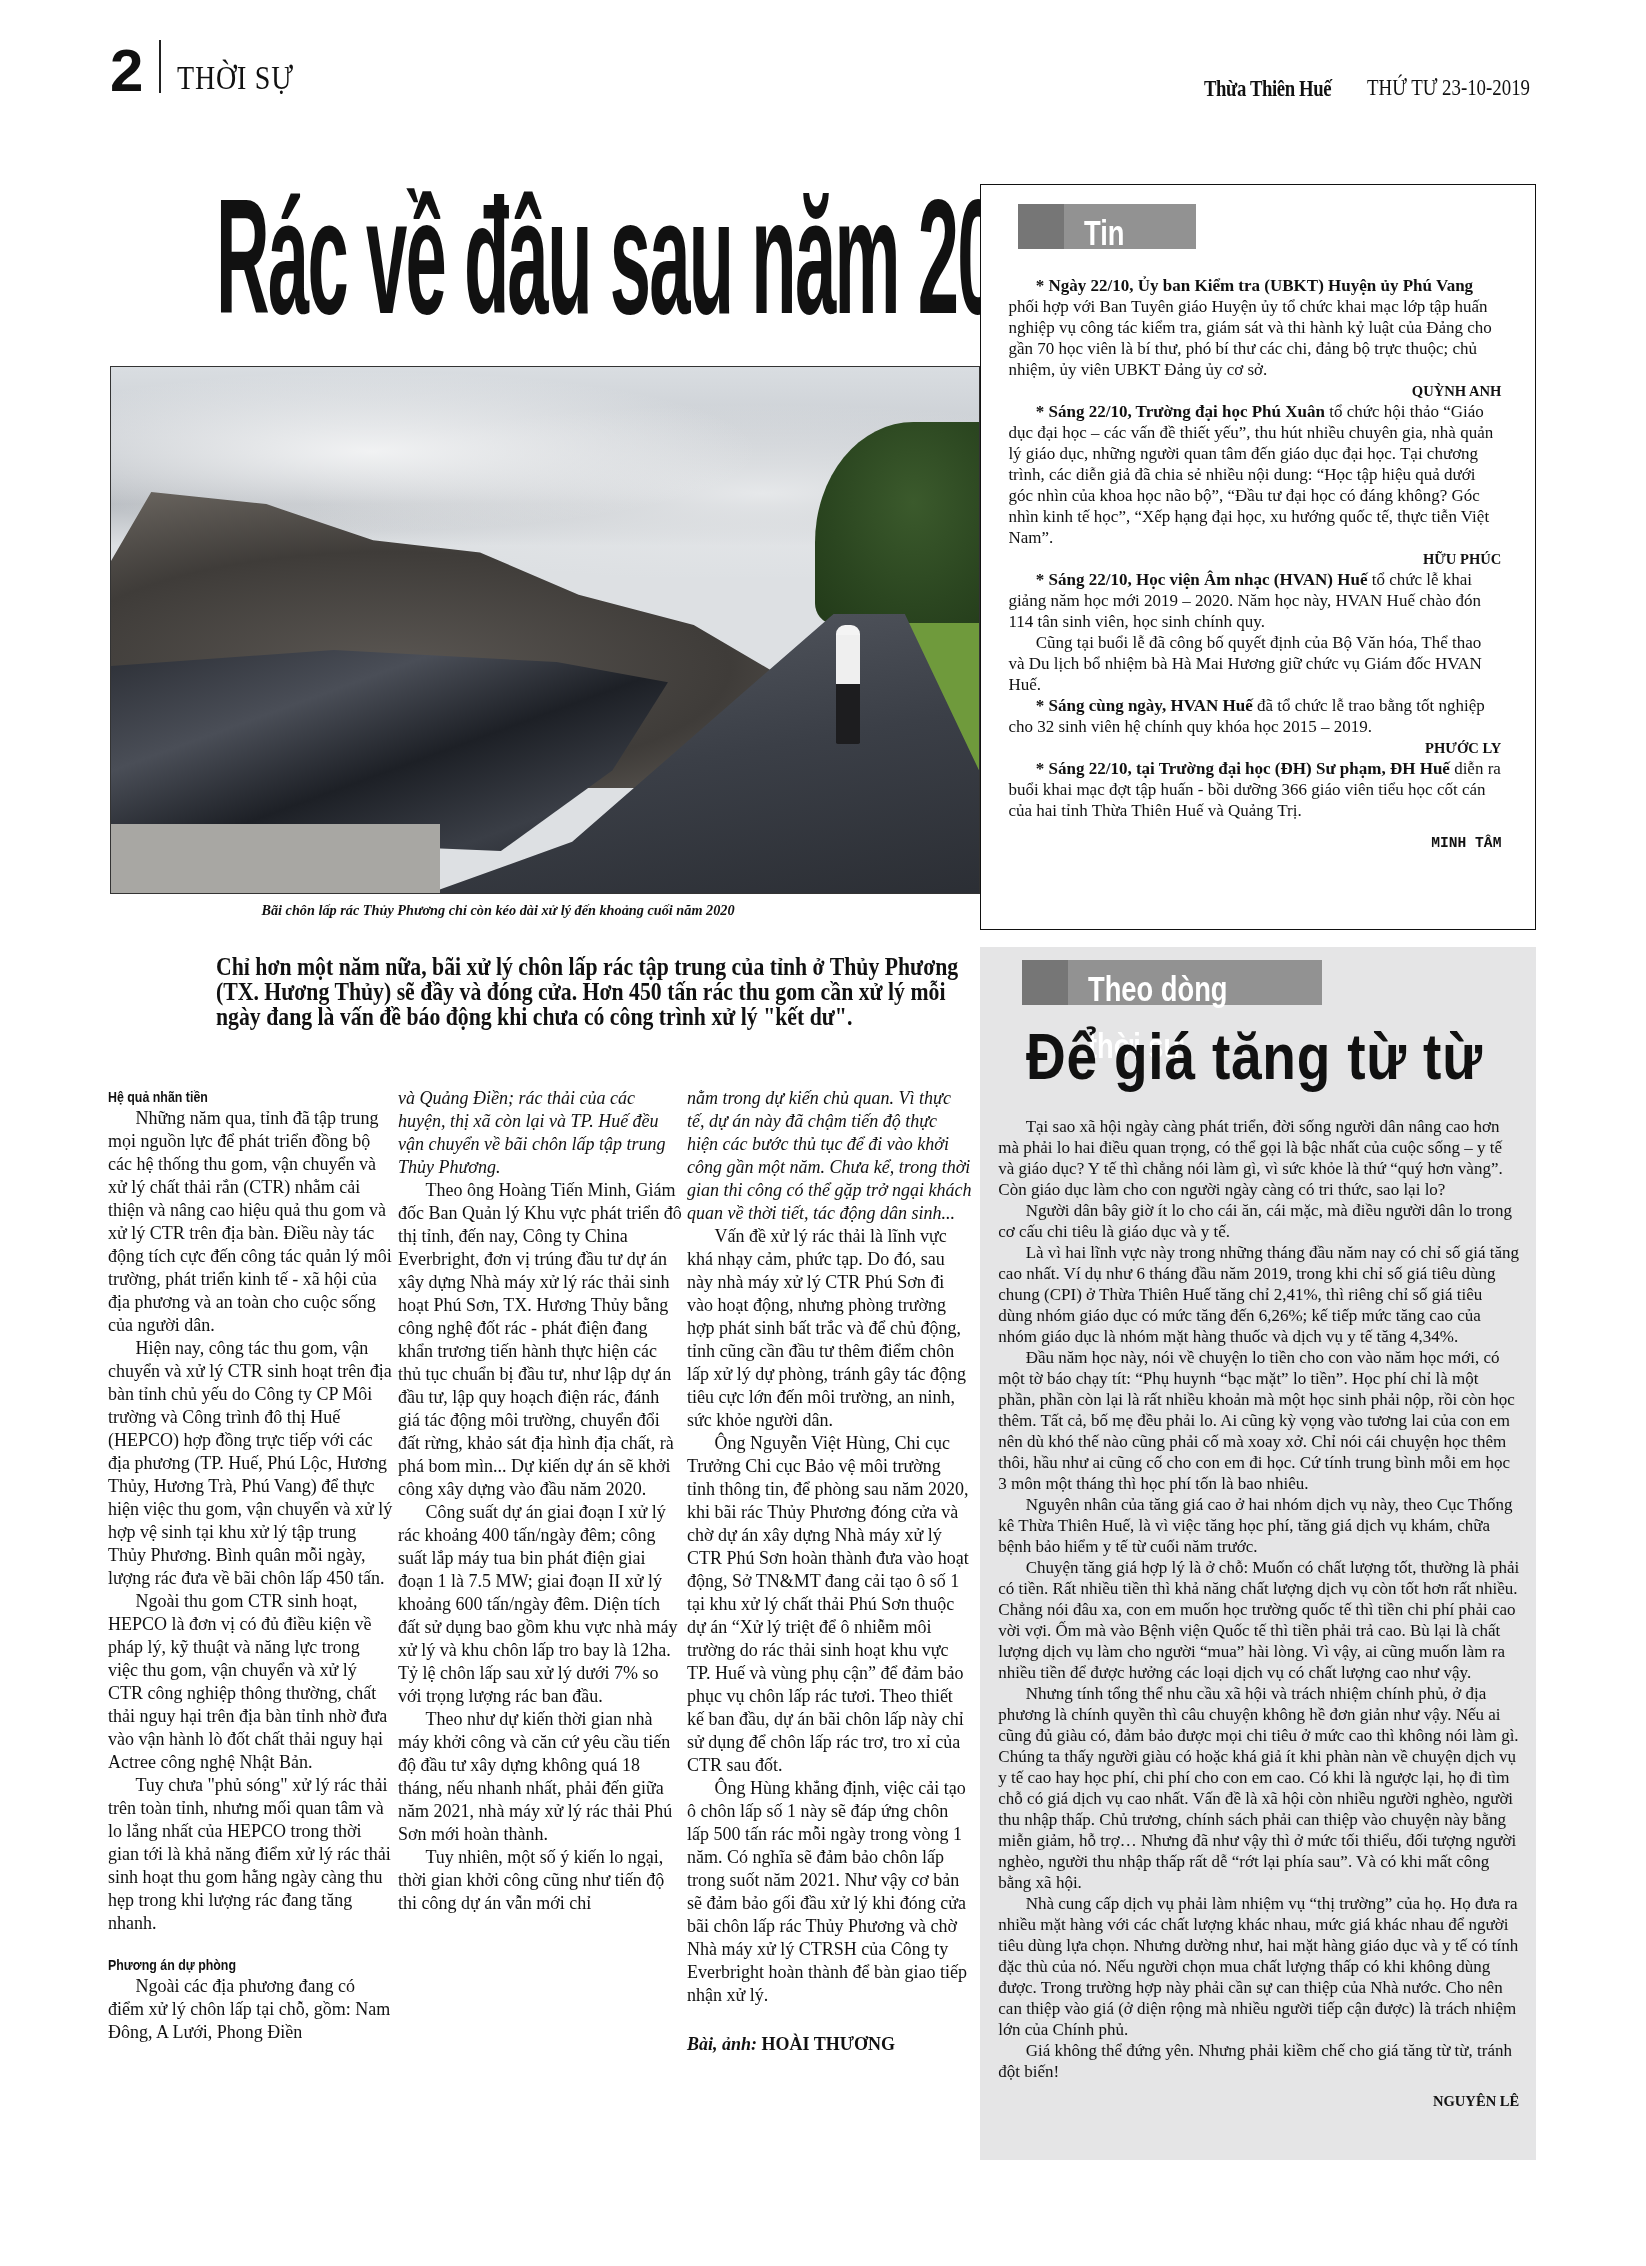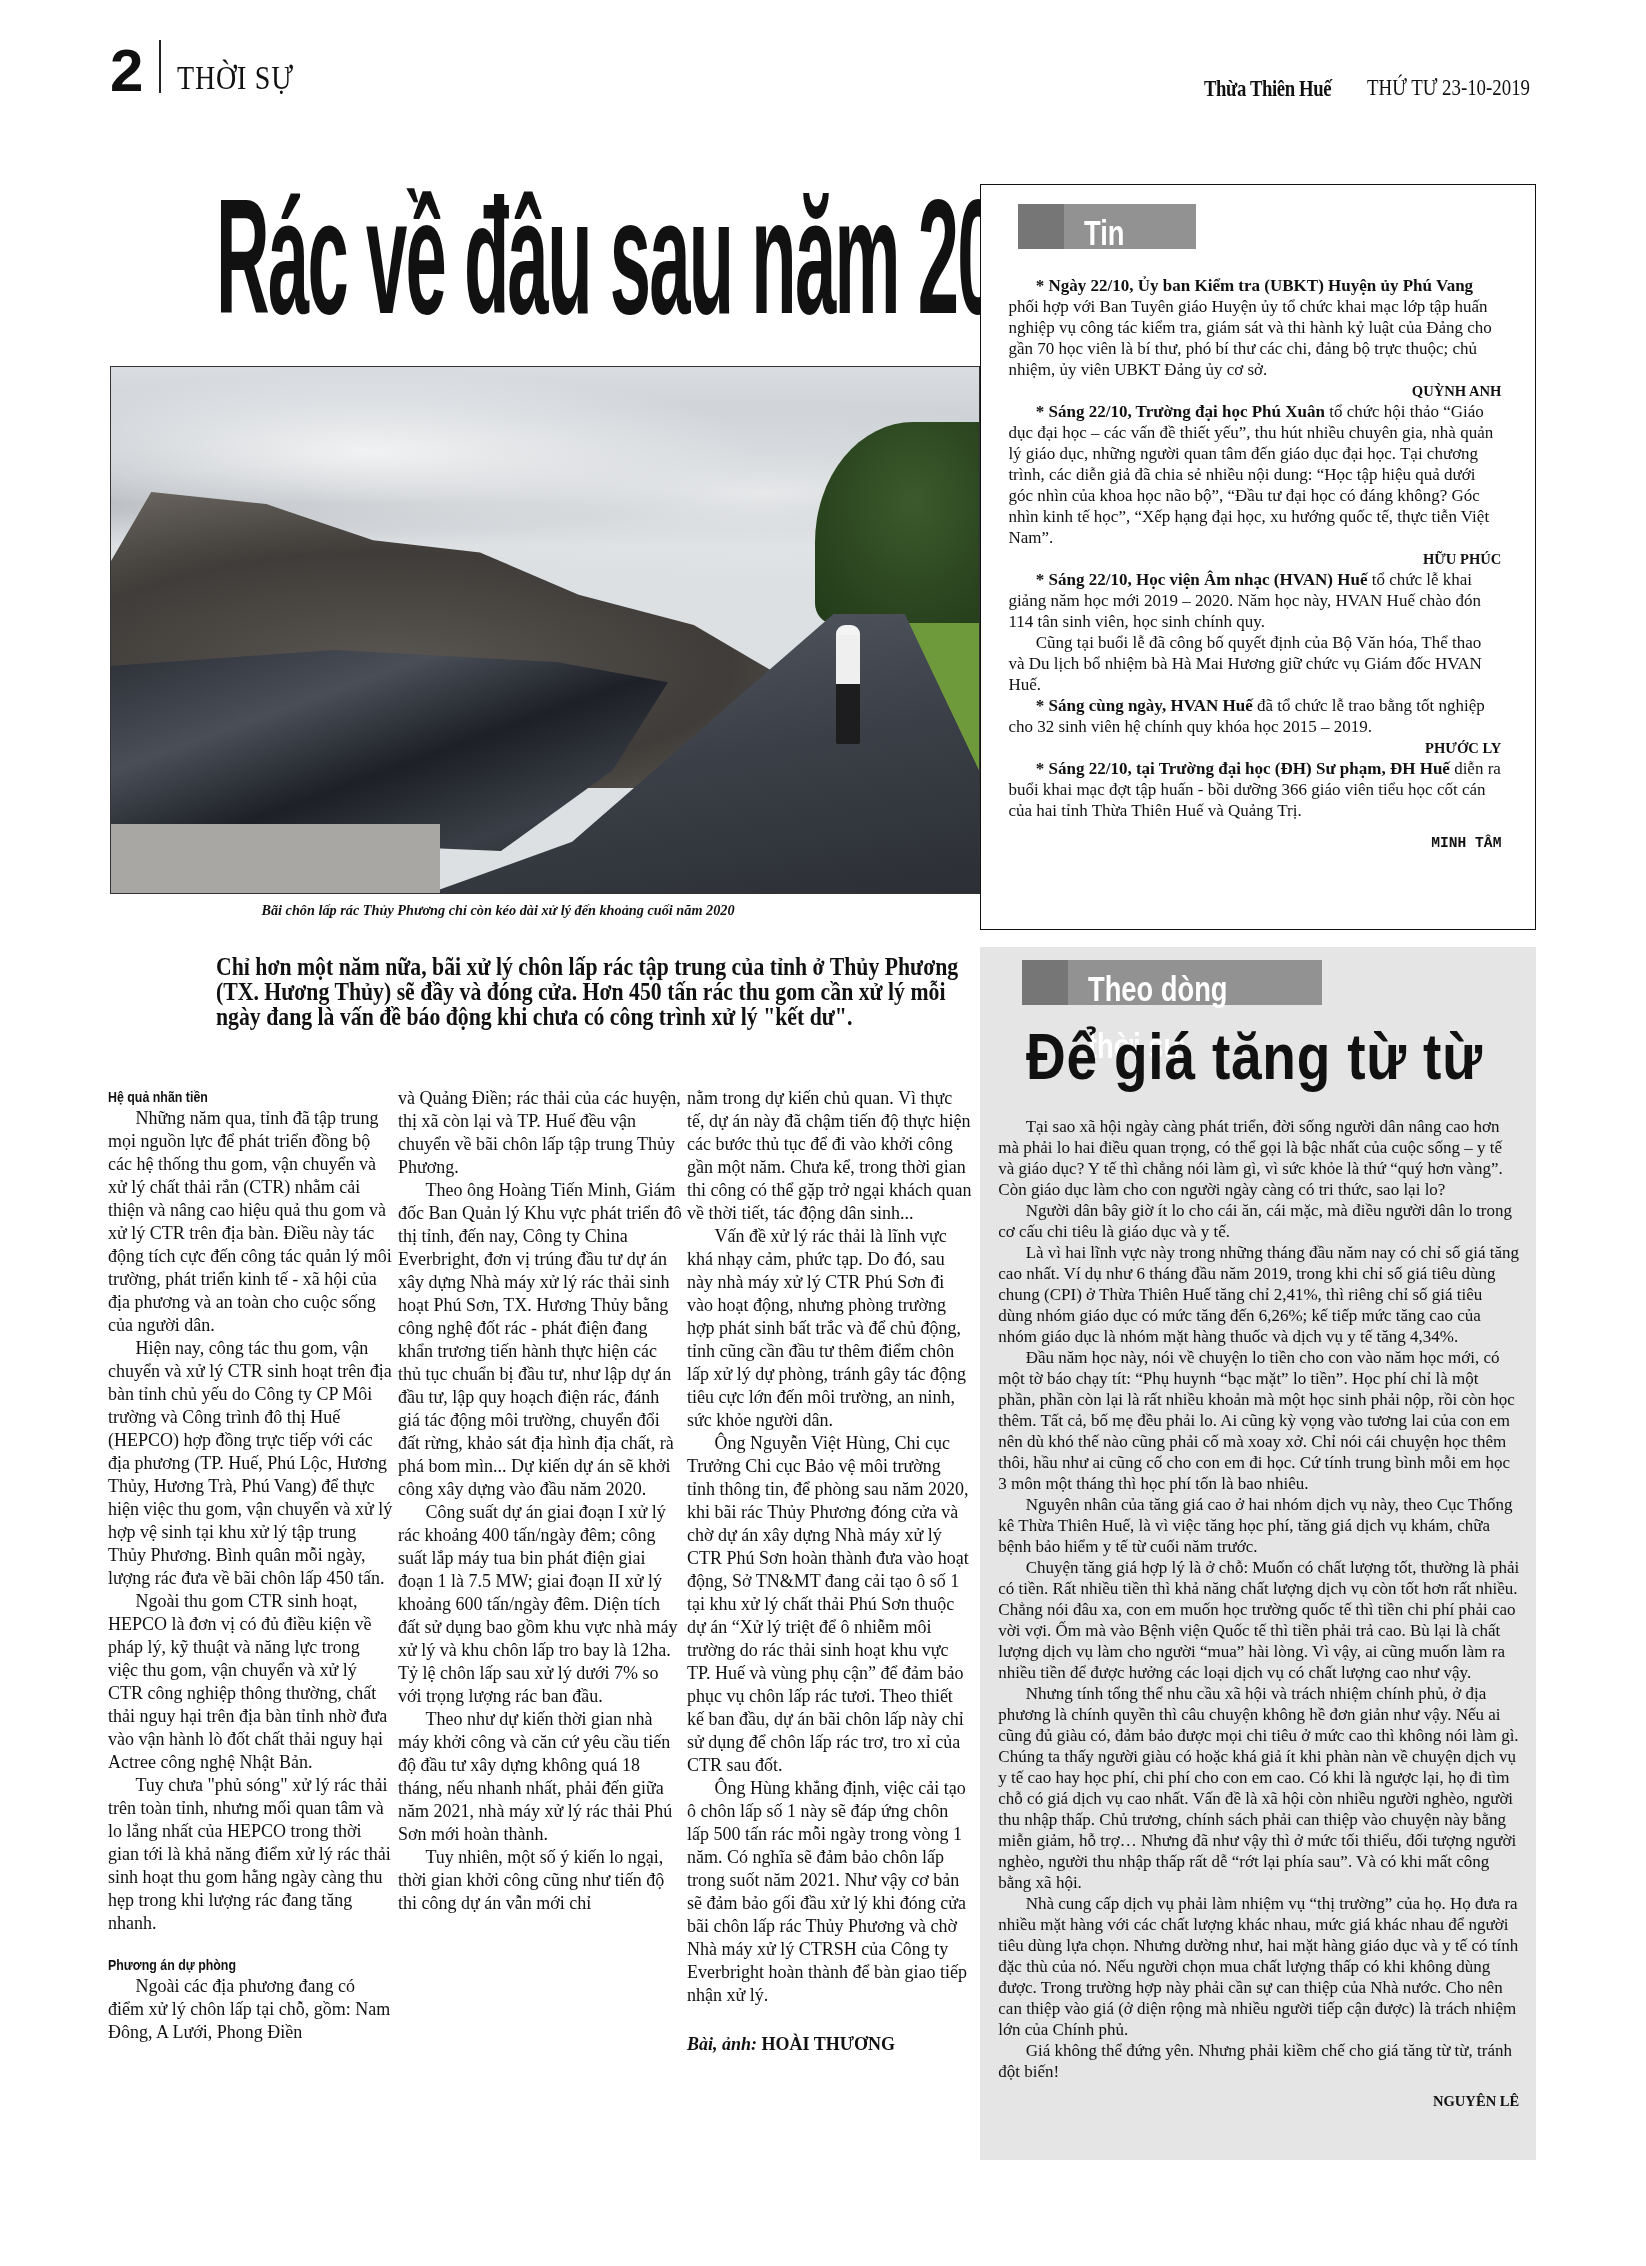--- a/index.html
+++ b/index.html
@@ -32,21 +32,21 @@
 
   
   .sapo { position: absolute; left: 216px; top: 954px; width: 749px; font-weight: bold; font-size: 25.6px; line-height: 25px; transform: scaleX(0.85); transform-origin: left top; width: 882px; }
 
   
   .col { position: absolute; top: 1087px; width: 285px; font-size: 18px; line-height: 23px; text-align: left; }
   .col1 { left: 108px; }
   .col2 { left: 398px; }
   .col3 { left: 687px; }
   .col p { text-indent: 27.4px; }
-  .col p.noind { text-indent: 0; }
+  .col p.noind { text-indent: 0; font-style: italic; }
   .subhead { font-family: "Liberation Sans", sans-serif; font-weight: bold; font-size: 15.5px; line-height: 20px; transform: scaleX(0.8); transform-origin: left; white-space: nowrap; }
   .subhead.spaced { margin-top: 20px; }
   .byline-main { text-align: left; margin-top: 26px; font-size: 18px; }
   .byline-main i { font-weight: bold; }
 
   
   .brief-box { position: absolute; left: 980px; top: 184px; width: 556px; height: 746px; border: 1.8px solid #111; background: #fff; }
   .tag { position: absolute; display: flex; height: 45px; }
   .tag .tag-dark { width: 46px; background: #767676; }
   .tag .tag-light { background: #929292; color: #fff; font-family: "Liberation Sans", sans-serif; font-weight: bold; font-size: 35px; line-height: 57px; padding: 0 0 0 20px; }

